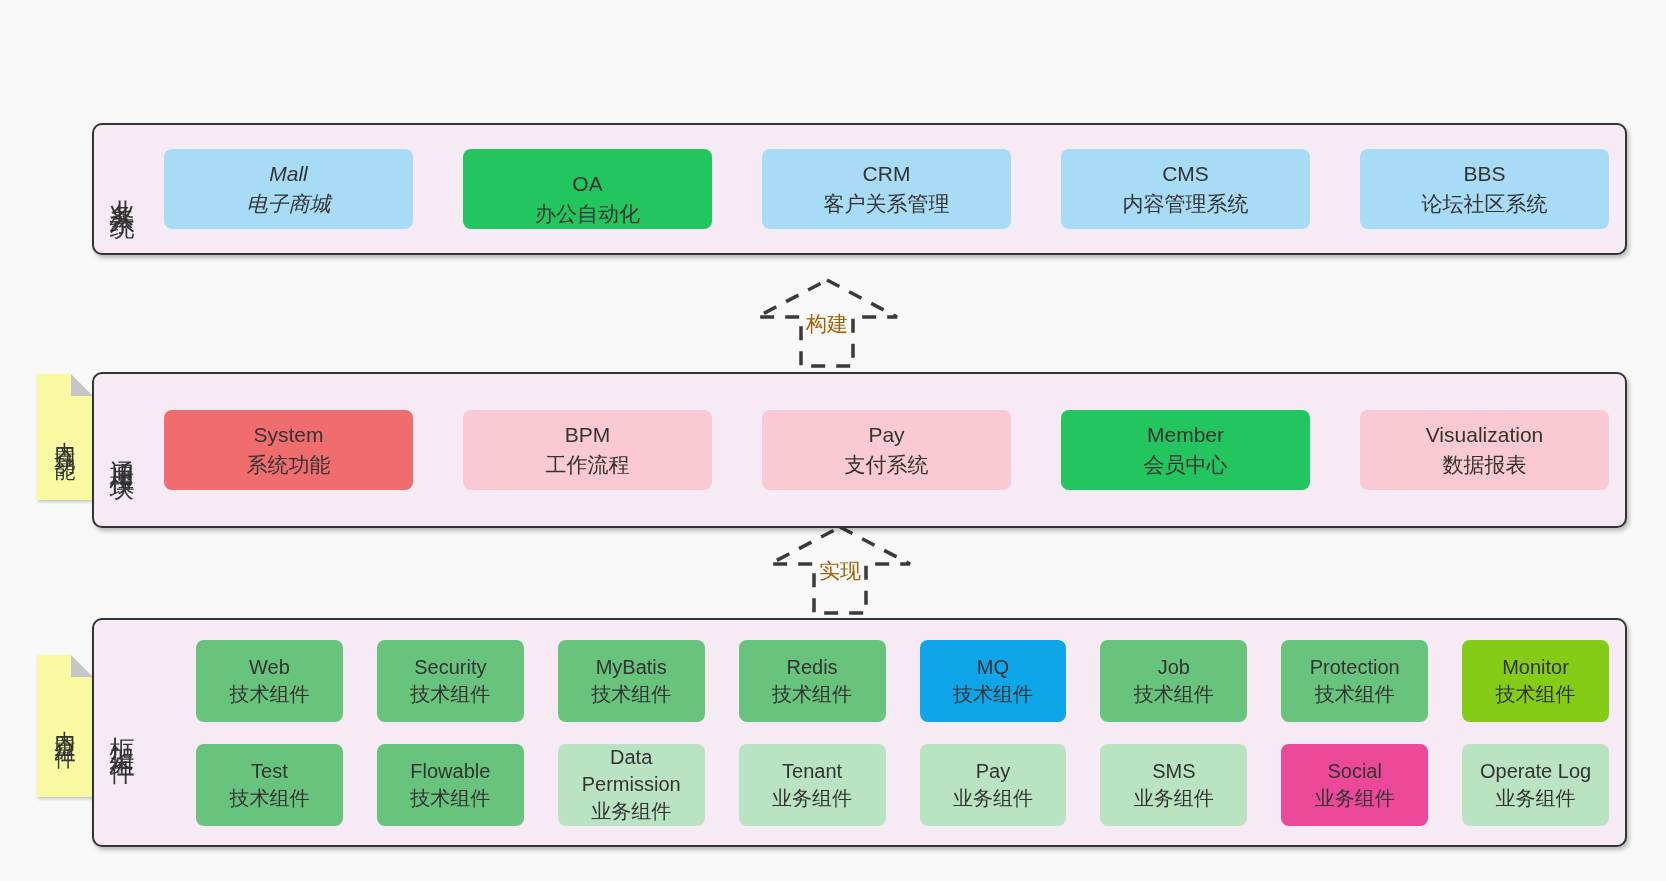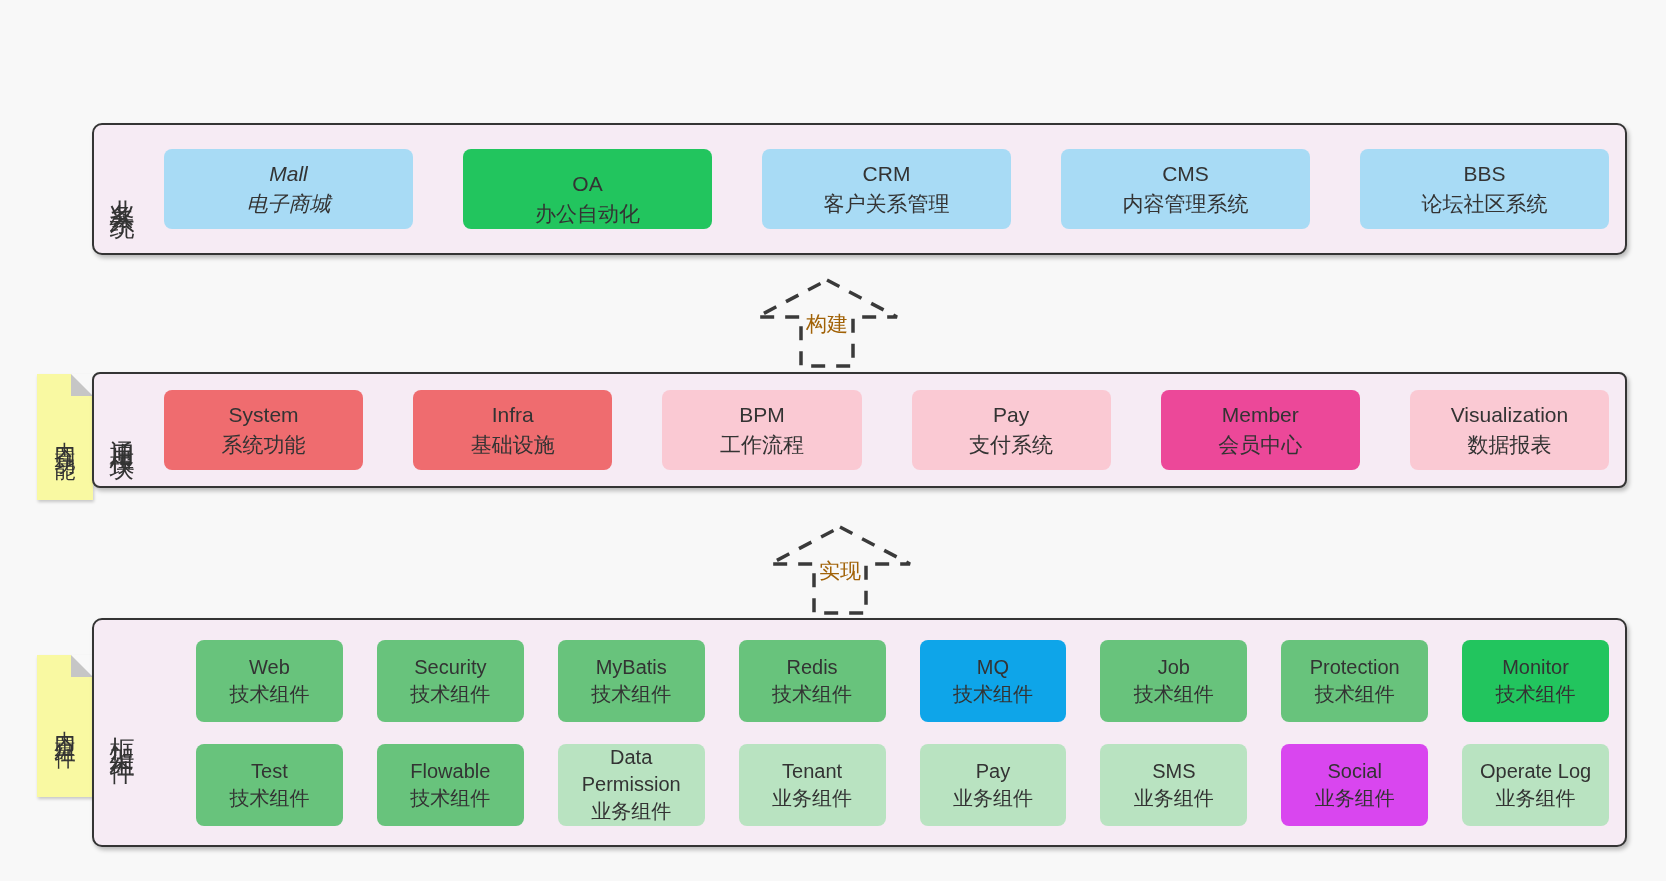--- a/index.html
+++ b/index.html
@@ -12,21 +12,21 @@
   .stage{position:absolute;inset:0;}
 
   
   .layer{
     position:absolute;left:92px;width:1535px;box-sizing:border-box;
     background:#f6ebf4;border:2px solid #343434;border-radius:10px;
     box-shadow:2px 3px 4px rgba(0,0,0,.25);
     display:flex;z-index:1;
   }
   .layer1{top:123px;height:132px;}
-  .layer2{top:372px;height:116px;border-radius:8px;}
+  .layer2{top:372px;height:156px;}
   .layer3{top:618px;height:229px;}
   .layer-label{
     flex:0 0 58px;display:flex;align-items:center;justify-content:center;
     writing-mode:vertical-rl;text-orientation:upright;
     font-size:25px;letter-spacing:5px;color:#333;
   }
   .layer3 .layer-label{letter-spacing:8px;}
   .rows{
     flex:1;display:flex;flex-direction:column;justify-content:center;
     gap:22px;padding:0 16px 0 12px;
@@ -119,33 +119,29 @@
   </div>
 
   <section class="layer layer2" style="background: rgb(246, 235, 244); border-color: rgb(52, 52, 52);">
     <div class="layer-label">通用模块</div>
     <div class="rows">
         <div class="row">
           <div class="box" style="background: rgb(239, 108, 111);">
             <div class="box-name">System</div>
             <div class="box-subtitle">系统功能</div>
           </div>
-          <div class="box" style="background: rgb(239, 108, 111);">
-            <div class="box-name">Infra</div>
-            <div class="box-subtitle">基础设施</div>
-          </div>
           <div class="box" style="background: rgb(250, 201, 211);">
             <div class="box-name">BPM</div>
             <div class="box-subtitle">工作流程</div>
           </div>
           <div class="box" style="background: rgb(250, 201, 211);">
             <div class="box-name">Pay</div>
             <div class="box-subtitle">支付系统</div>
           </div>
-          <div class="box" style="background: #ec4899;">
+          <div class="box" style="background: #22c55e;">
             <div class="box-name">Member</div>
             <div class="box-subtitle">会员中心</div>
           </div>
           <div class="box" style="background: rgb(250, 201, 211);">
             <div class="box-name">Visualization</div>
             <div class="box-subtitle">数据报表</div>
           </div>
         </div>
       </div>
   </section>
@@ -182,21 +178,21 @@
             <div class="box-subtitle">技术组件</div>
           </div>
           <div class="box" style="background: rgb(104, 195, 124);">
             <div class="box-name">Job</div>
             <div class="box-subtitle">技术组件</div>
           </div>
           <div class="box" style="background: rgb(104, 195, 124);">
             <div class="box-name">Protection</div>
             <div class="box-subtitle">技术组件</div>
           </div>
-          <div class="box" style="background: #22c55e;">
+          <div class="box" style="background: #84cc16;">
             <div class="box-name">Monitor</div>
             <div class="box-subtitle">技术组件</div>
           </div>
         </div>
         <div class="row">
           <div class="box" style="background: rgb(104, 195, 124);">
             <div class="box-name">Test</div>
             <div class="box-subtitle">技术组件</div>
           </div>
           <div class="box" style="background: rgb(104, 195, 124);">
@@ -213,21 +209,21 @@
             <div class="box-subtitle">业务组件</div>
           </div>
           <div class="box" style="background: rgb(185, 227, 193);">
             <div class="box-name">Pay</div>
             <div class="box-subtitle">业务组件</div>
           </div>
           <div class="box" style="background: rgb(185, 227, 193);">
             <div class="box-name">SMS</div>
             <div class="box-subtitle">业务组件</div>
           </div>
-          <div class="box" style="background: #d946ef;">
+          <div class="box" style="background: #ec4899;">
             <div class="box-name">Social</div>
             <div class="box-subtitle">业务组件</div>
           </div>
           <div class="box" style="background: rgb(185, 227, 193); align-items: center;">
             <div class="box-name">Operate Log</div>
             <div class="box-subtitle">业务组件</div>
           </div>
         </div>
       </div>
   </section>

